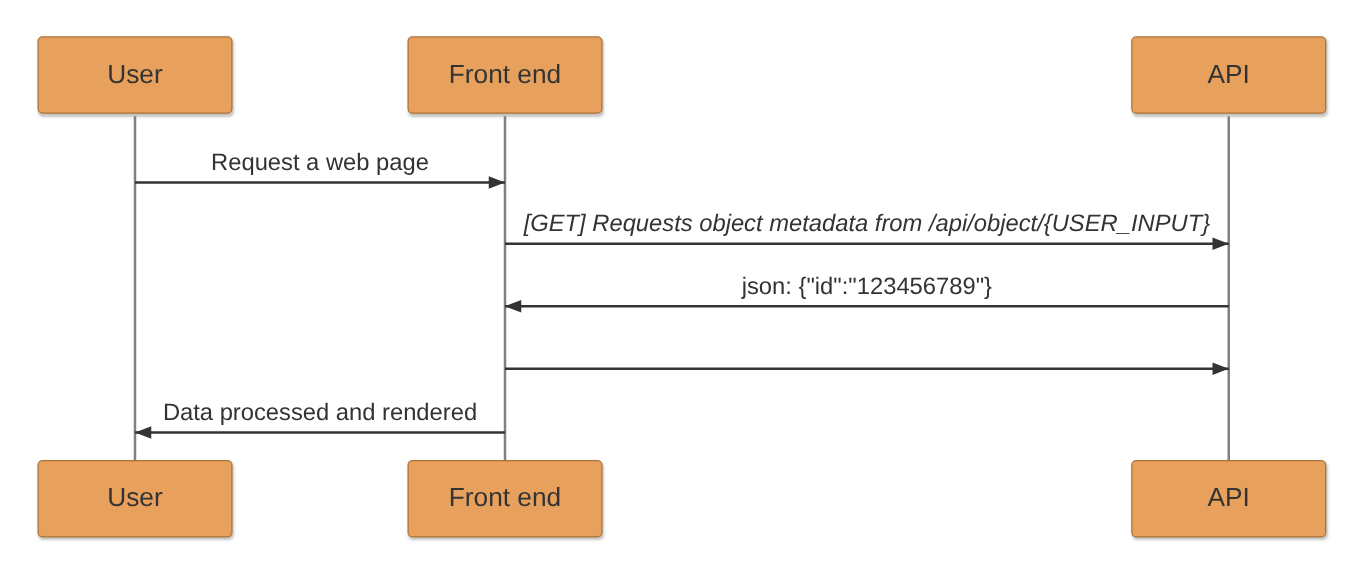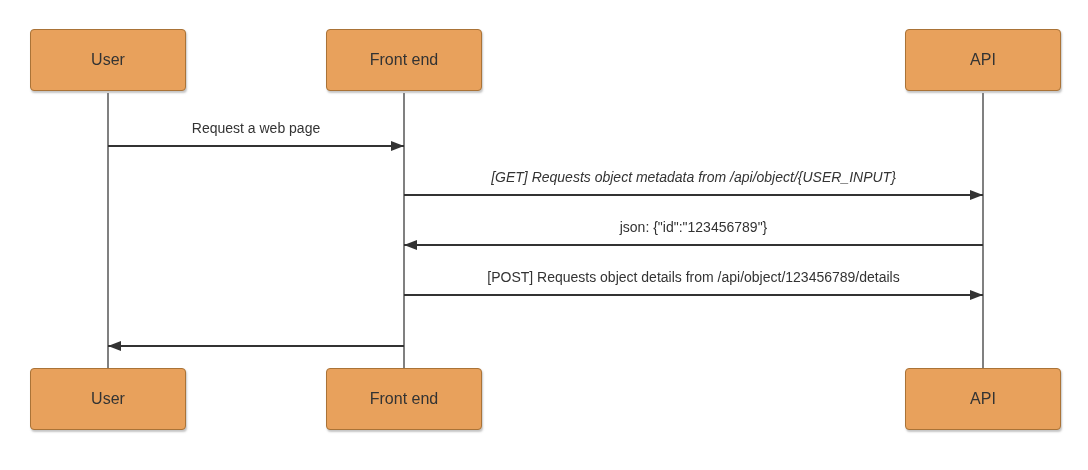--- a/index.html
+++ b/index.html
@@ -22,21 +22,21 @@
     background: #E8A15C;
     border: 1px solid #AA7337;
     border-radius: 4px;
     box-shadow: 1px 2px 2px rgba(90, 90, 90, 0.35);
     display: flex;
     align-items: center;
     justify-content: center;
     box-sizing: border-box;
   }
   .actor-label {
-    font-size: 16px;
+    font-size: 21px;
     color: #333333;
     user-select: none;
   }
   .lifeline {
     position: absolute;
     width: 2px;
     background: #808080;
   }
   .msg-line {
     position: absolute;
@@ -48,21 +48,21 @@
     width: 0;
     height: 0;
     border-top: 5px solid transparent;
     border-bottom: 5px solid transparent;
   }
   .arrowhead.right { border-left: 13px solid #333333; }
   .arrowhead.left  { border-right: 13px solid #333333; }
   .msg-label {
     position: absolute;
     transform: translateX(-50%);
-    font-size: 14px;
+    font-size: 19px;
     color: #333333;
     white-space: nowrap;
     user-select: none;
   }
 </style>
 </head>
 <body>
 
 <div id="canvas">
     <div class="actor-box" style="left: 30px; top: 29px;">
@@ -90,16 +90,16 @@
     <div class="arrowhead right" style="top: 141px; left: 391px;"></div>
     <div class="msg-label" style="left: 256px; top: 120px;">Request a web page</div>
     <div class="msg-line" style="left: 404px; top: 194px; width: 579px;"></div>
     <div class="arrowhead right" style="top: 190px; left: 970px;"></div>
     <div class="msg-label" style="left: 693.5px; top: 169px; font-style: italic;">[GET] Requests object metadata from /api/object/{USER_INPUT}</div>
     <div class="msg-line" style="left: 404px; top: 244px; width: 579px;"></div>
     <div class="arrowhead left" style="top: 240px; left: 404px;"></div>
     <div class="msg-label" style="left: 693.5px; top: 219px;">json: {"id":"123456789"}</div>
     <div class="msg-line" style="left: 404px; top: 294px; width: 579px;"></div>
     <div class="arrowhead right" style="top: 290px; left: 970px;"></div>
-    <div class="msg-label" style="left: 693.5px; top: 269px;">[POST] Requests object details from /api/object/123456789/details</div>
     <div class="msg-line" style="left: 108px; top: 345px; width: 296px;"></div>
     <div class="arrowhead left" style="top: 341px; left: 108px;"></div>
+    <div class="msg-label" style="left: 256px; top: 320px;">Data processed and rendered</div>
   </div>
 
 </body></html>

